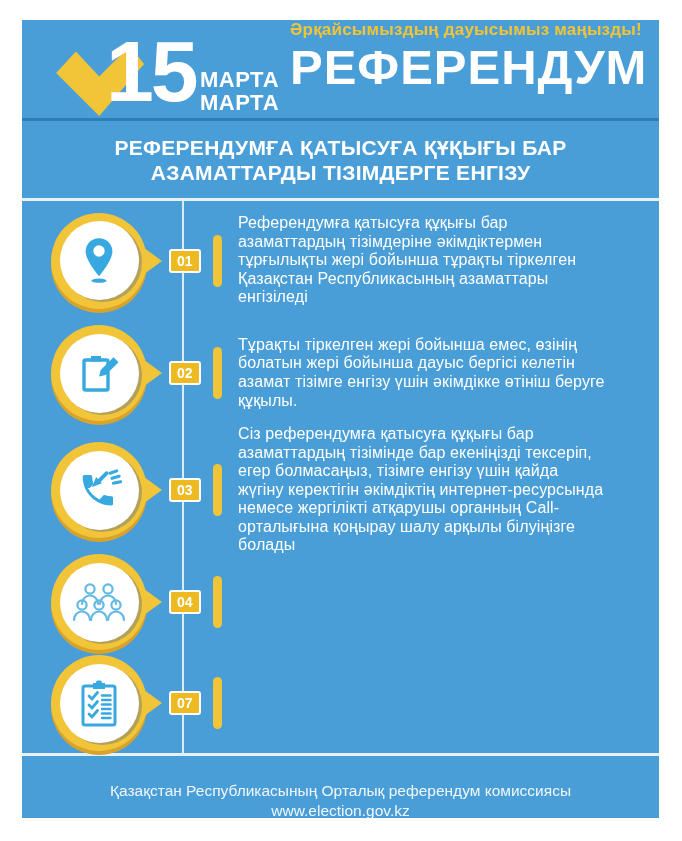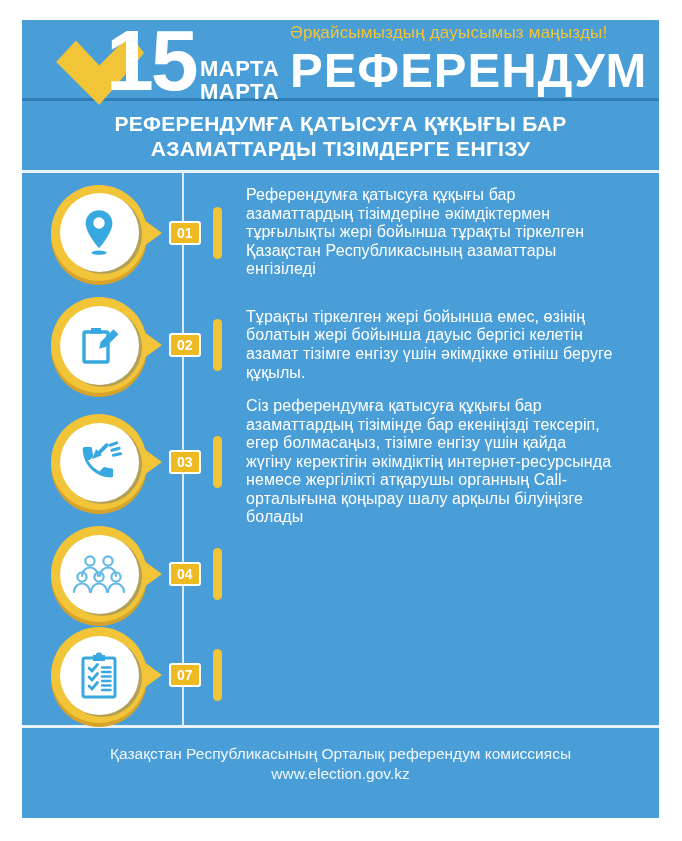--- a/index.html
+++ b/index.html
@@ -12,32 +12,32 @@
     --line-light:#E6F1F8;
     --line-dark:#2F7DB5;
     --text-white:#FFFFFF;
   }
   *{box-sizing:border-box;}
   html,body{margin:0;padding:0;width:682px;height:841px;background:#ffffff;
     font-family:"Liberation Sans",sans-serif;}
   .poster{position:absolute;left:22px;top:20px;width:637px;height:798px;background:var(--blue);}
 
   
-  .header{height:81px;display:flex;align-items:center;justify-content:space-between;
+  .header{height:101px;display:flex;align-items:flex-start;justify-content:space-between;
     border-bottom:3px solid var(--line-dark);padding:0 16px 0 0;}
   .logo{position:relative;width:268px;height:101px;flex:none;}
   .check-svg{position:absolute;left:30px;top:26px;width:98px;height:70px;}
   .day{position:absolute;left:84px;top:8px;font-size:86px;font-weight:700;color:#fff;line-height:1;letter-spacing:-3px;}
   .month{position:absolute;left:178px;top:48px;font-size:22px;font-weight:700;color:#fff;line-height:23px;letter-spacing:.5px;}
   .brand-block{text-align:left;margin-right:2px;}
-  .tagline{color:var(--yellow);font-size:17px;font-weight:400;margin-bottom:3px;letter-spacing:.2px;}
+  .tagline{color:var(--yellow);font-size:17px;font-weight:700;margin-bottom:3px;letter-spacing:.2px;}
   .brand{color:#fff;font-size:49px;font-weight:700;letter-spacing:1px;line-height:1;}
 
   
-  .section-title{height:72px;display:flex;flex-direction:column;justify-content:center;align-items:center;
+  .section-title{height:80px;display:flex;flex-direction:column;justify-content:center;align-items:center;
     border-bottom:3px solid var(--line-light);}
   .section-title div{color:#fff;font-weight:700;font-size:21px;line-height:25px;letter-spacing:.3px;text-align:center;}
 
   
   .content{position:relative;height:555px;border-bottom:3px solid var(--line-light);}
   .v-line{position:absolute;left:160px;top:0;bottom:0;width:2px;background:rgba(255,255,255,.8);}
   .row{position:relative;display:flex;align-items:center;}
   .r1{height:119px;} .r2{height:106px;} .r3{height:128px;} .r4{height:96px;} .r5{height:106px;}
 
   .circle-col{width:161px;flex:none;position:relative;display:flex;align-items:center;}
@@ -45,24 +45,24 @@
     background:var(--yellow);box-shadow:0 4px 0 var(--yellow-dark);display:flex;align-items:center;justify-content:center;}
   .icon-circle .arrow{position:absolute;right:-15px;top:50%;margin-top:-16px;width:0;height:0;
     border-top:16px solid transparent;border-bottom:16px solid transparent;border-left:22px solid var(--yellow);}
   .icon-inner{position:relative;z-index:1;width:79px;height:79px;border-radius:50%;background:#fff;
     box-shadow:3px 2px 0 rgba(105,120,130,.45);display:flex;align-items:center;justify-content:center;}
 
   .badge{position:absolute;left:147px;top:50%;transform:translateY(-50%);z-index:2;
     min-width:26px;height:24px;padding:0 6px;background:var(--badge-yellow);border:2px solid #fff;border-radius:3px;
     color:#fff;font-weight:700;font-size:14px;display:flex;align-items:center;justify-content:center;}
   .accent-bar{flex:none;width:9px;height:52px;border-radius:5px;background:var(--yellow);margin-left:30px;}
-  .item-text{margin-left:24px;width:368px;color:#fff;font-size:16px;line-height:1.16;letter-spacing:.1px;}
-
-  
-  .footer{height:61px;text-align:center;padding-top:16px;}
+  .item-text{margin-left:16px;width:368px;color:#fff;font-size:16px;line-height:1.16;letter-spacing:.1px;}
+
+  
+  .footer{height:61px;text-align:center;padding-top:25px;}
   .footer-org{color:#F0F7FC;font-size:15.5px;line-height:20px;}
   .footer-site{color:#F0F7FC;font-size:15.5px;line-height:20px;}
 </style>
 </head>
 <body>
 
 <div class="poster">
 
   <div class="header">
     <div class="logo">

